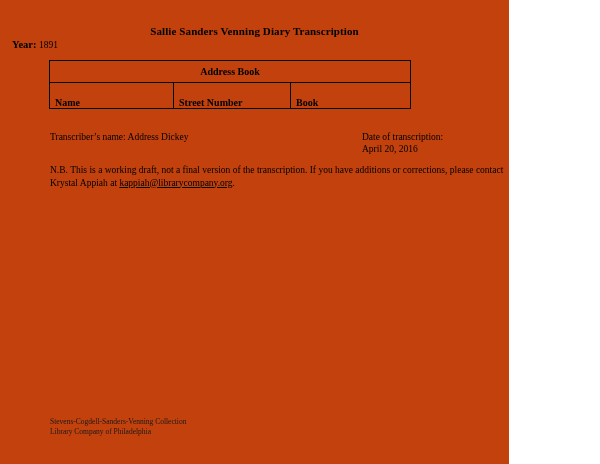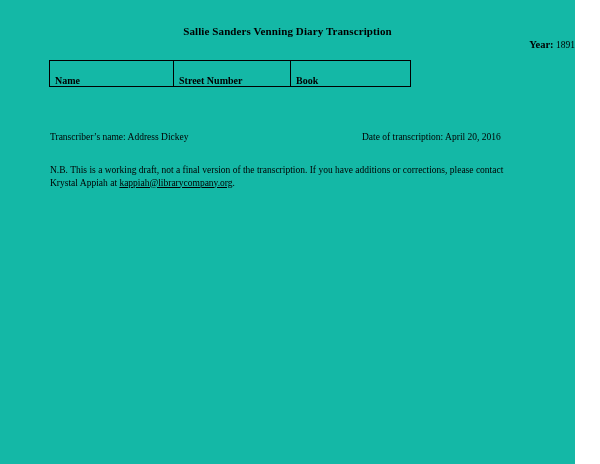--- a/index.html
+++ b/index.html
@@ -5,36 +5,37 @@
   * { margin: 0; padding: 0; box-sizing: border-box; }
   html, body {
     width: 600px; height: 464px;
     background: #ffffff;
     font-family: "Liberation Serif", "DejaVu Serif", serif;
     color: #000000;
     overflow: hidden;
   }
   .page {
     position: relative;
-    width: 575px; height: 464px;
-    background: #14b8a6;
+    width: 509px; height: 464px;
+    background: #c2410c;
   }
   .title {
     position: absolute;
     top: 25px; left: 0; right: 0;
     text-align: center;
     font-size: 11px;
     font-weight: bold;
     letter-spacing: 0.1px;
   }
   .year-line {
     position: absolute;
     top: 39px; left: 0; right: 0;
-    text-align: right;
+    text-align: left;
     font-size: 9.5px;
+    padding-left: 12px;
   }
   .year-label { font-weight: bold; font-size: 10.5px; }
   .year-value { font-size: 9.5px; }
   table.address-book {
     position: absolute;
     top: 60px; left: 49px;
     width: 361px;
     border-collapse: collapse;
     table-layout: fixed;
   }
@@ -98,32 +99,39 @@
   </div>
 
   <table class="address-book">
     <colgroup>
         <col class="c1">
         <col class="c2">
         <col class="c3">
       </colgroup>
     <tbody>
       <tr>
+        <td class="caption-cell" colspan="3">Address Book</td>
+      </tr>
+      <tr>
         <th>Name</th>
         <th>Street Number</th>
         <th>Book</th>
       </tr>
     </tbody>
   </table>
 
   <div class="info-block">
     <div class="info-row">
       <div class="info-left">Transcriber’s name: Address Dickey</div>
       <div class="info-right">Date of transcription: April 20, 2016</div>
     </div>
   </div>
 
   <div class="nb">
     <span>N.B. This is a working draft, not a final version of the transcription. If you have additions or corrections, please contact Krystal Appiah at </span><a href="#">kappiah@librarycompany.org</a><span>.</span>
   </div>
 
+  <div class="footer">
+    <div>Stevens-Cogdell-Sanders-Venning Collection</div>
+    <div>Library Company of Philadelphia</div>
+  </div>
 
 </div>
 
 </body></html>

